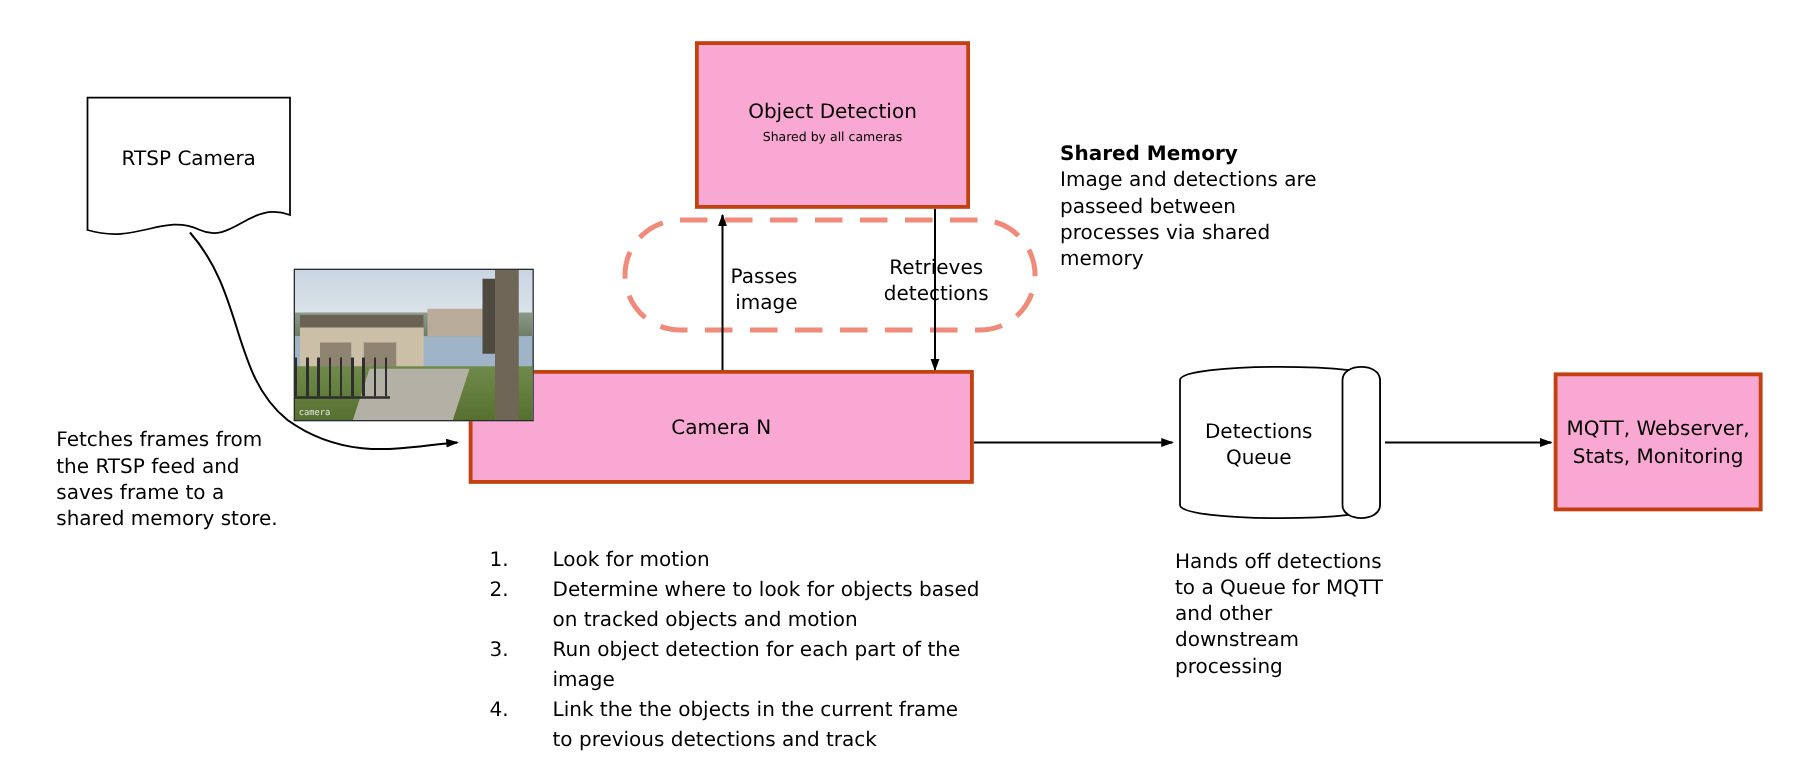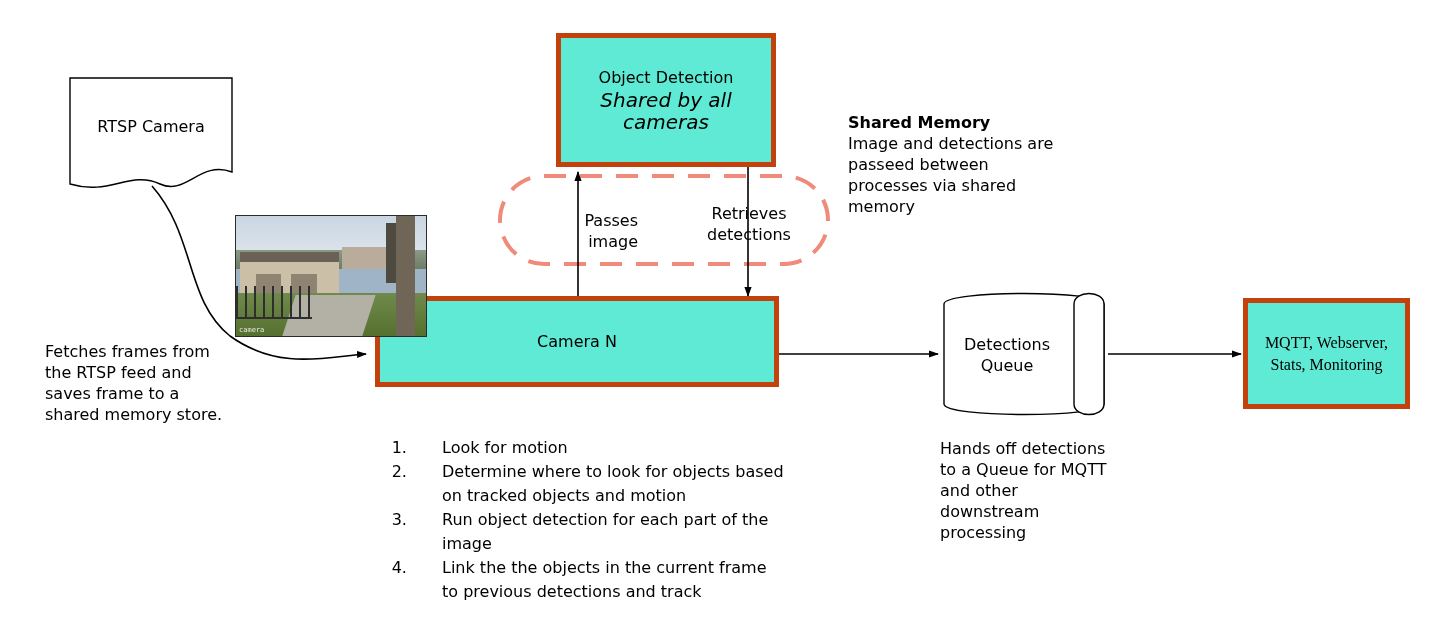--- a/index.html
+++ b/index.html
@@ -18,31 +18,31 @@
   }
   .abs { position: absolute; }
   svg.layer {
     position: absolute;
     left: 0; top: 0;
     width: 1448px;
     height: 625px;
     pointer-events: none;
   }
   .box {
-    background: #5eead4;
-    border: 5px solid #c2410c;
+    background: #f9a8d4;
+    border: 3px solid #c2410c;
     box-sizing: border-box;
     display: flex;
     flex-direction: column;
     align-items: center;
     justify-content: center;
     text-align: center;
   }
   .box .t1 { font-size: 16px; line-height: 22px; }
-  .box .t2 { font-size: 20px; line-height: 22px; font-style: italic; }
+  .box .t2 { font-size: 10px; line-height: 22px; }
   .label { font-size: 16px; line-height: 21px; }
   .label.bold { font-weight: bold; }
   .center { text-align: center; }
   .note { font-size: 16px; line-height: 21px; }
   ol.steps {
     margin: 11px;
     padding: 0 0 0 26px;
     font-size: 16px;
     line-height: 24px;
   }
@@ -207,18 +207,18 @@
 
   <div class="abs label center" style="left:944px; top:334px; width:126px;">
     <div>Detections</div>
     <div>Queue</div>
   </div>
 
   <div class="abs note" style="left:940px; top:438px; width:172px;">
     <span>Hands off detections to a Queue for MQTT and other downstream processing</span>
   </div>
 
-  <div class="abs box" style="left:1243px; top:298px; width:167px; height:111px;font-family:Liberation Serif, serif;">
+  <div class="abs box" style="left:1243px; top:298px; width:167px; height:111px;">
     <div class="t1">MQTT, Webserver,</div>
     <div class="t1">Stats, Monitoring</div>
   </div>
 
 </div>
 
 </body></html>

